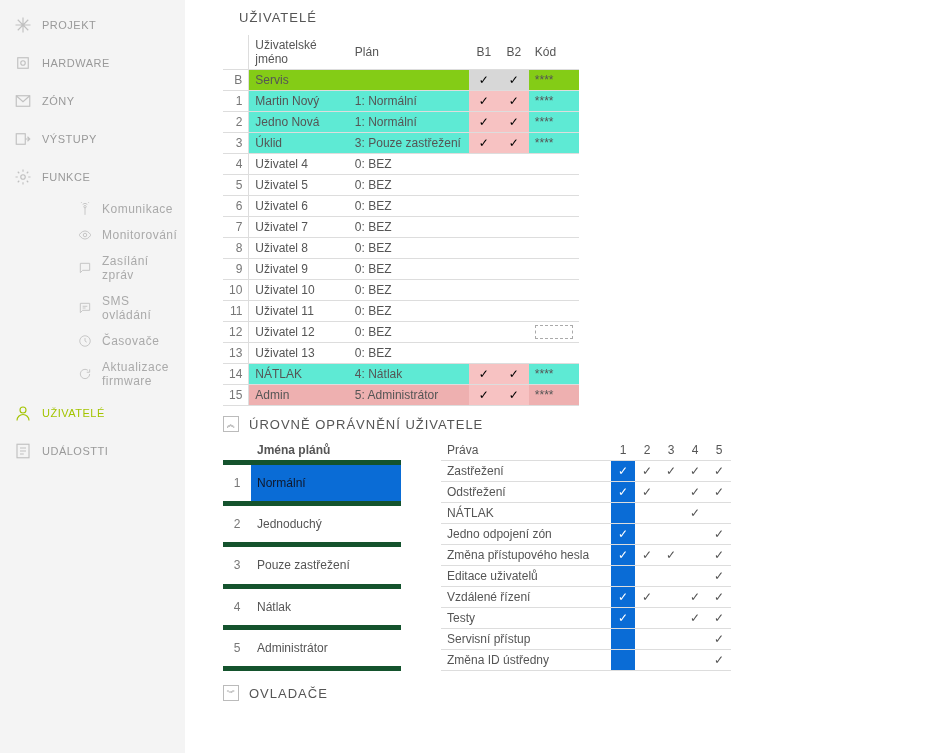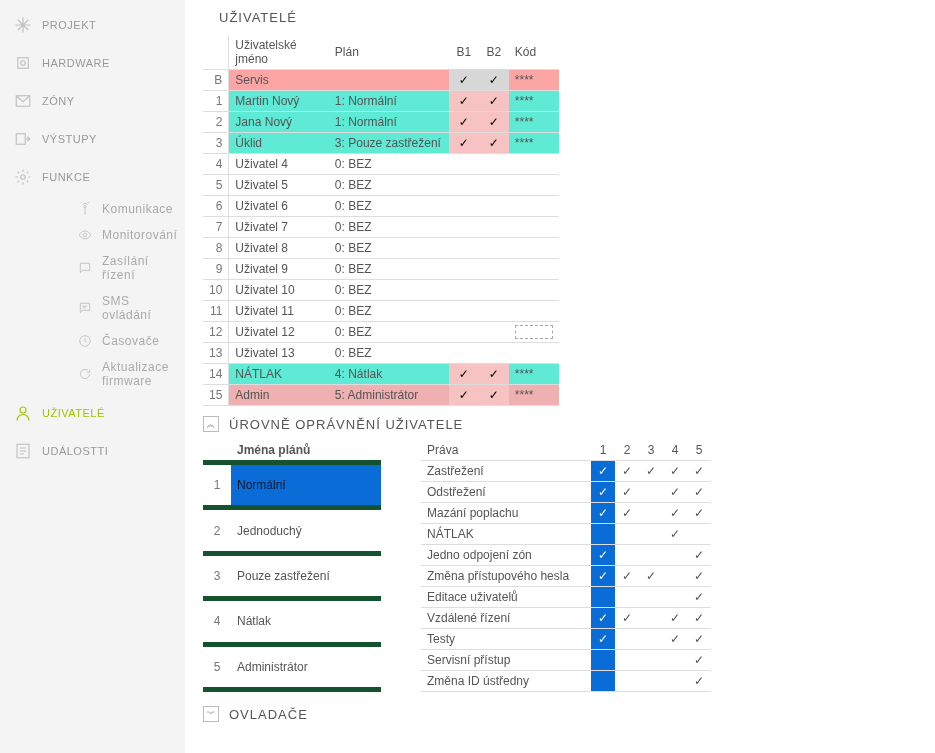--- a/index.html
+++ b/index.html
@@ -1,17 +1,17 @@
 <!DOCTYPE html>
 <html><head>
 <meta charset="utf-8">
 <style>
   * { box-sizing: border-box; }
   body { margin:0; font-family: Arial, sans-serif; font-size:12px; color:#555; background:#fff;}
-  .layout { display:flex; width:935px; height:753px; }
+  .layout { display:flex; width:935px; height:753px;gap:20px; }
   .sidebar { width:185px; background:#f4f4f4; padding:6px 0; flex:none; }
   .side-item { display:flex; align-items:center; gap:10px; padding:10px 14px; cursor:pointer; color:#999; text-transform:uppercase; letter-spacing:0.5px; font-size:11px;}
   .side-item.sub { padding:6px 14px 6px 34px; text-transform:none; font-size:12px; color:#aaa;margin-left:44px;}
   .side-item.active { color:#a3c400; }
   .side-icon { width:18px; height:18px; stroke:#c0c0c0; fill:none; stroke-width:1.5; flex:none;}
   .side-item.active .side-icon { stroke:#a3c400; }
   .side-item.sub .side-icon { width:14px; height:14px; }
 
   .main { flex:1; padding:6px 8px 8px 18px; overflow:auto; }
   .heading { font-size:13px; letter-spacing:1px; color:#555; margin:4px 0 8px 16px;}
@@ -25,21 +25,21 @@
 
   table { border-collapse:collapse; }
   .tbl-users { margin-top:2px;}
   .tbl-users th, .tbl-users td { border-bottom:1px solid #ddd; text-align:left; padding:3px 6px; height:20px;}
   .tbl-users th { font-weight:normal; color:#555; }
   .tbl-users .numcol { width:22px; text-align:right; color:#777; border-right:1px solid #ddd;}
   .tbl-users .name { width:100px;}
   .tbl-users .plan { width:120px;}
   .tbl-users .b { width:30px; text-align:center;}
   .tbl-users .kod { width:50px;}
-  tr.greyrow td.cell { background:#fca5a5;}
+  tr.greyrow td.cell { background:#84cc16;}
   tr.pinkrow td.cell { background:#5eead4;}
   tr.pink2 td.cell { background:#eeb0b0;}
   .check { color:#000; text-align:center;}
   tr.pinkrow .check, tr.pink2 .check { background:#f7c2c2;}
   tr.greyrow .check { background:#d7d7d7;}
   .kodcell-dash { border:1px dashed #aaa; height:14px;}
   
   .tbl-plans td, .tbl-plans th { border-bottom:5px solid #14532d; padding:3px 6px; height:20px; text-align:left;}
   .tbl-plans .numcol { width:28px; text-align:center; color:#777;}
   .tbl-plans .pname { width:150px;}
@@ -101,21 +101,21 @@
         <svg class="side-icon" viewBox="0 0 24 24">
           <path d="M2 12s4-7 10-7 10 7 10 7-4 7-10 7S2 12 2 12z"></path>
           <circle cx="12" cy="12" r="3"></circle>
         </svg>
         <span>Monitorování</span>
       </div>
     <div class="side-item sub">
         <svg class="side-icon" viewBox="0 0 24 24">
           <path d="M4 4h16v12H8l-4 4z"></path>
         </svg>
-        <span>Zasílání řízení</span>
+        <span>Zasílání zpráv</span>
       </div>
     <div class="side-item sub">
         <svg class="side-icon" viewBox="0 0 24 24">
           <path d="M4 4h16v12H8l-4 4z"></path>
           <path d="M8 9h8M8 12h5"></path>
         </svg>
         <span>SMS ovládání</span>
       </div>
     <div class="side-item sub">
         <svg class="side-icon" viewBox="0 0 24 24">
@@ -173,21 +173,21 @@
             <tr class="pinkrow">
               <td class="numcol">1</td>
               <td class="name cell">Martin Nový</td>
               <td class="plan cell">1: Normální</td>
               <td class="b check">✓</td>
               <td class="b check">✓</td>
               <td class="kod cell">****</td>
             </tr>
             <tr class="pinkrow">
               <td class="numcol">2</td>
-              <td class="name cell">Jana Nový</td>
+              <td class="name cell">Jedno Nová</td>
               <td class="plan cell">1: Normální</td>
               <td class="b check">✓</td>
               <td class="b check">✓</td>
               <td class="kod cell">****</td>
             </tr>
             <tr class="pinkrow">
               <td class="numcol">3</td>
               <td class="name cell">Úklid</td>
               <td class="plan cell">3: Pouze zastřežení</td>
               <td class="b check">✓</td>
@@ -355,28 +355,20 @@
             </tr>
             <tr>
               <td class="rname">Odstřežení</td>
               <td class="c c1">✓</td>
               <td class="c">✓</td>
               <td class="c"></td>
               <td class="c">✓</td>
               <td class="c">✓</td>
             </tr>
             <tr>
-              <td class="rname">Mazání poplachu</td>
-              <td class="c c1">✓</td>
-              <td class="c">✓</td>
-              <td class="c"></td>
-              <td class="c">✓</td>
-              <td class="c">✓</td>
-            </tr>
-            <tr>
               <td class="rname">NÁTLAK</td>
               <td class="c c1"></td>
               <td class="c"></td>
               <td class="c"></td>
               <td class="c">✓</td>
               <td class="c"></td>
             </tr>
             <tr>
               <td class="rname">Jedno odpojení zón</td>
               <td class="c c1">✓</td>

